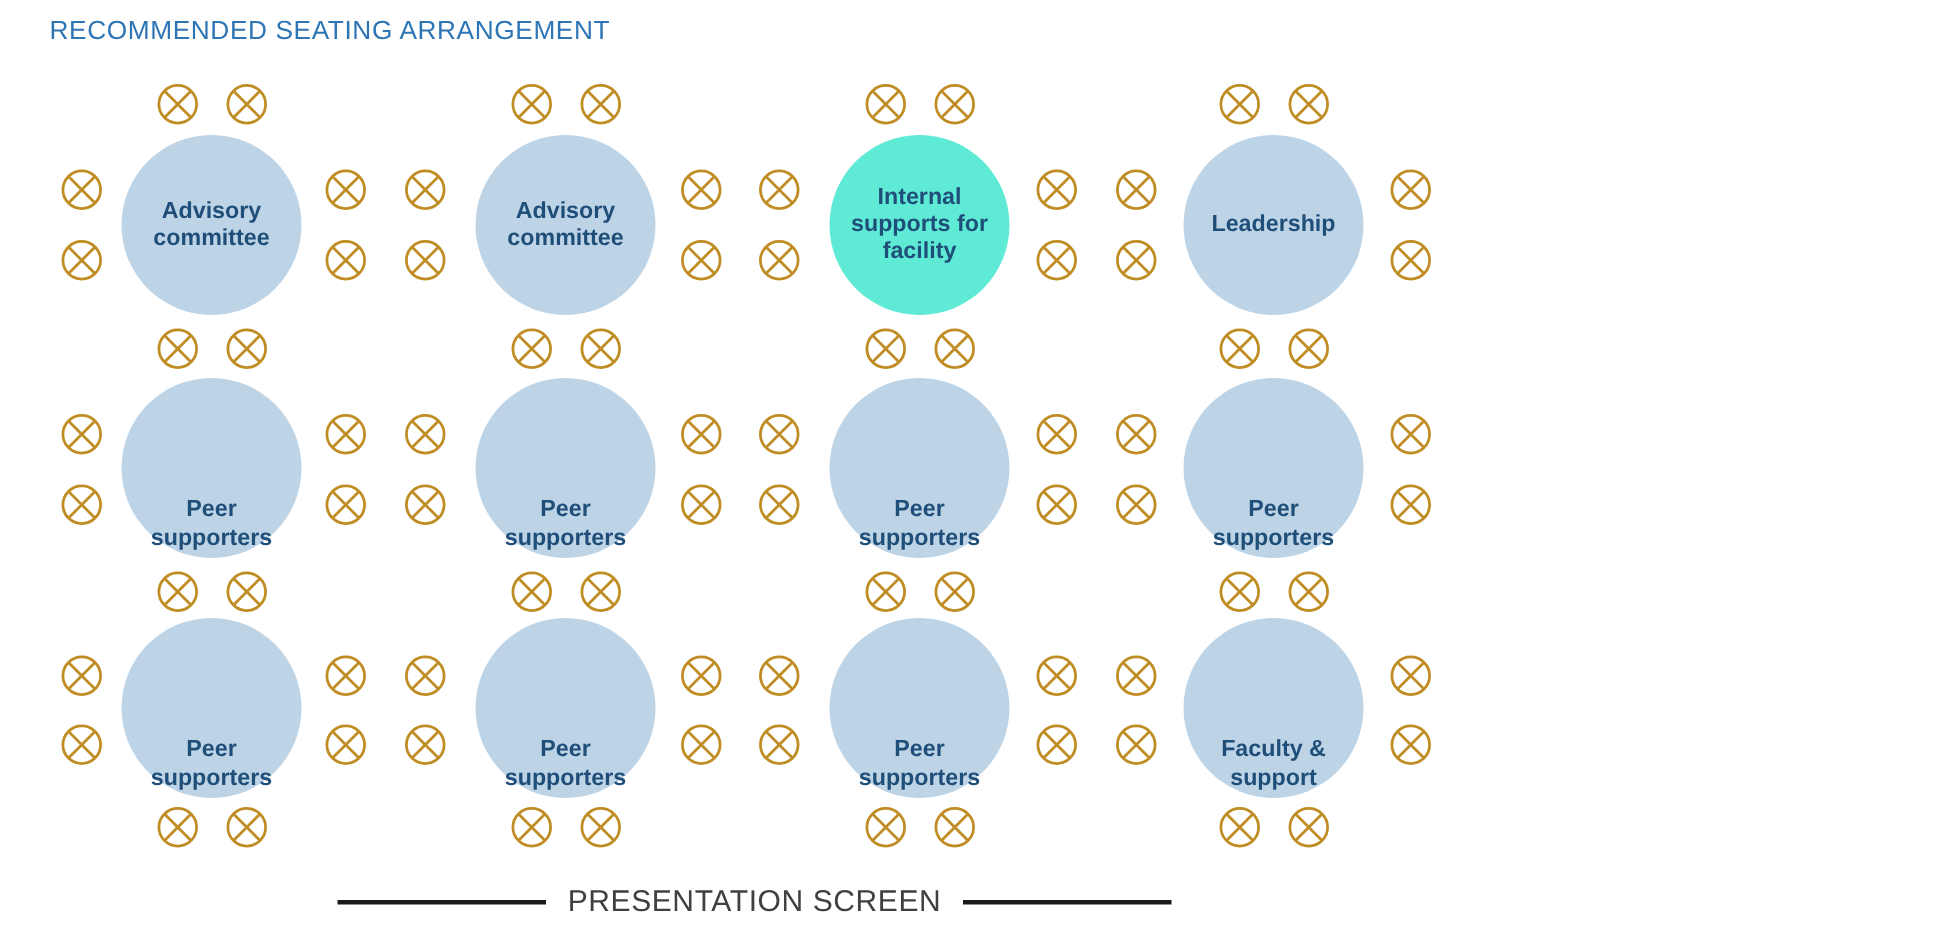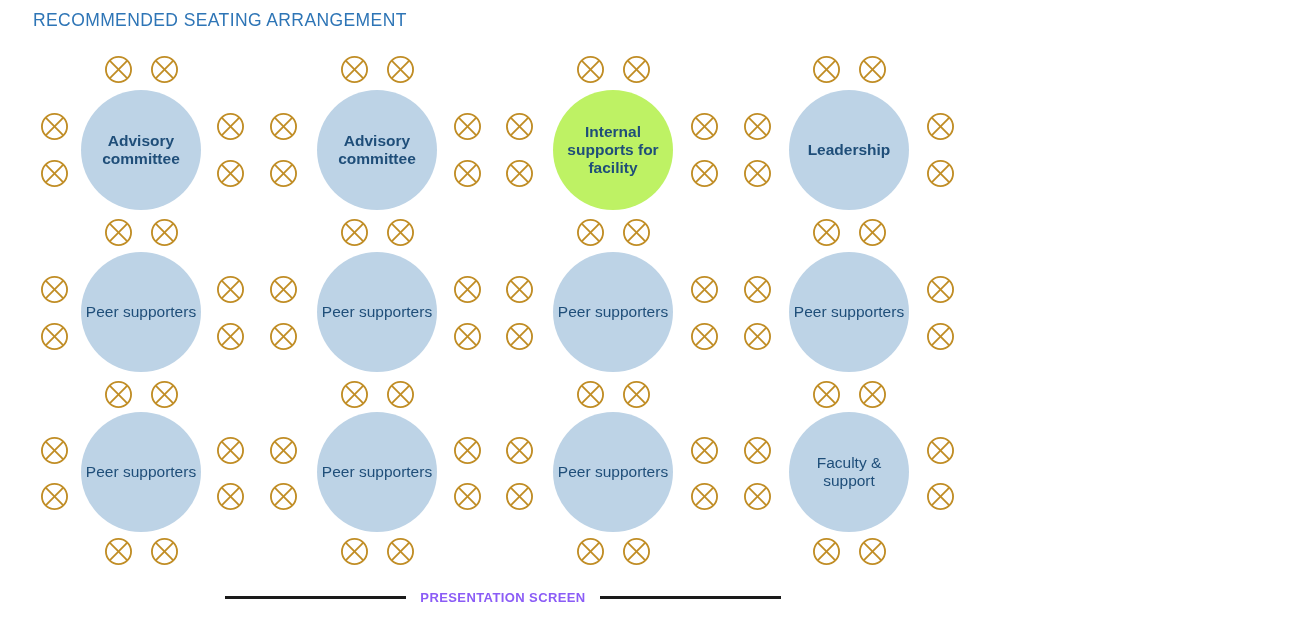--- a/index.html
+++ b/index.html
@@ -37,21 +37,21 @@
     align-items: center;
     justify-content: center;
     text-align: center;
     color: #1F4E79;
     font-size: 15.5px;
     line-height: 1.18;
     box-sizing: border-box;
     padding: 4px;
   }
   .table-circle.bold { font-weight: bold; }
-  .table-circle.regular { font-weight: 400; }
+  .table-circle.regular { font-weight: 700; align-items: flex-end; }
   .table-label { display: block; width: 100%; }
   .chair {
     position: absolute;
     width: 29px;
     height: 29px;
   }
   .chair svg { display: block; width: 29px; height: 29px; }
   #coffee-station {
     position: absolute;
     background: #DEBF83;
@@ -68,23 +68,23 @@
     display: flex;
     align-items: center;
     justify-content: center;
   }
   #screen-row .rule {
     height: 3px;
     background: #1a1a1a;
     flex: 1 1 auto;
   }
   #screen-label {
-    font-size: 13px;
-    font-weight: bold;
-    color: #8b5cf6;
+    font-size: 20px;
+    font-weight: normal;
+    color: #404040;
     letter-spacing: 0.4px;
     white-space: nowrap;
     padding: 0 14px;
   }
 </style>
 </head>
 <body style="background: rgb(255, 255, 255);">
 
 <div id="stage">
 
@@ -652,21 +652,21 @@
         </svg>
       </div>
     </div>
   <div id="tables-layer">
       <div class="table-circle bold" style="left: 81px; top: 90px; width: 120px; height: 120px; background: rgb(189, 211, 230); color: rgb(31, 78, 121);">
         <span class="table-label">Advisory committee</span>
       </div>
       <div class="table-circle bold" style="left: 317px; top: 90px; width: 120px; height: 120px; background: rgb(189, 211, 230); color: rgb(31, 78, 121);">
         <span class="table-label">Advisory committee</span>
       </div>
-      <div class="table-circle bold" style="left: 553px; top: 90px; width: 120px; height: 120px; background: #bef264; color: rgb(31, 78, 121);">
+      <div class="table-circle bold" style="left: 553px; top: 90px; width: 120px; height: 120px; background: #5eead4; color: rgb(31, 78, 121);">
         <span class="table-label">Internal supports for facility</span>
       </div>
       <div class="table-circle bold" style="left: 789px; top: 90px; width: 120px; height: 120px; background: rgb(189, 211, 230); color: rgb(31, 78, 121);">
         <span class="table-label">Leadership</span>
       </div>
       <div class="table-circle regular" style="left: 81px; top: 252px; width: 120px; height: 120px; background: rgb(189, 211, 230); color: rgb(31, 78, 121);">
         <span class="table-label">Peer supporters</span>
       </div>
       <div class="table-circle regular" style="left: 317px; top: 252px; width: 120px; height: 120px; background: rgb(189, 211, 230); color: rgb(31, 78, 121);">
         <span class="table-label">Peer supporters</span>

